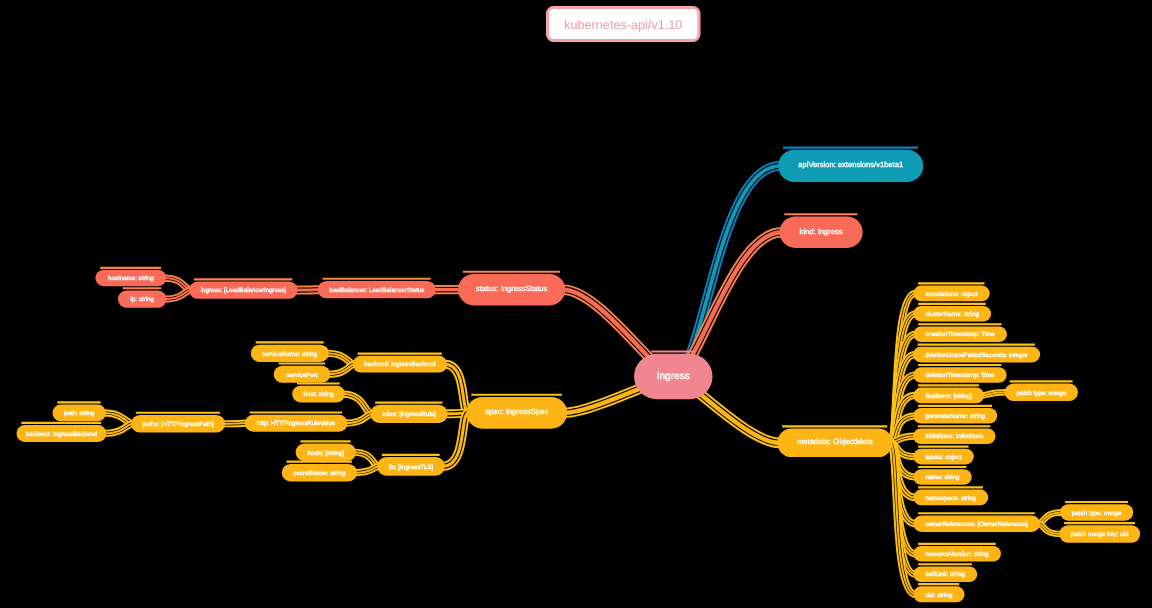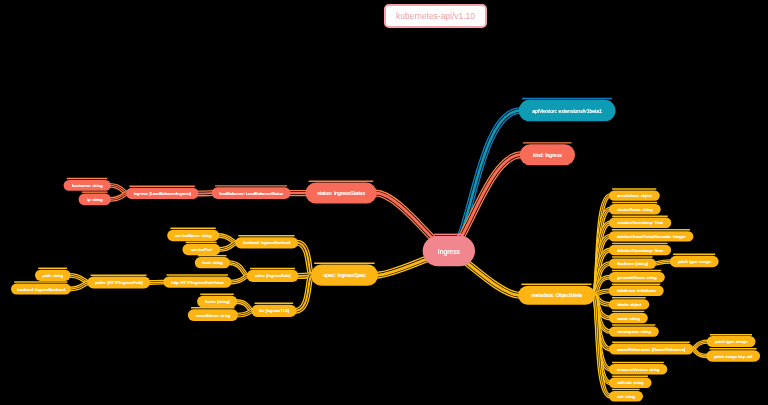--- a/index.html
+++ b/index.html
@@ -1,19 +1,19 @@
 <!DOCTYPE html>
 <html><head>
 <meta charset="utf-8">
 <title>kubernetes-api/v1.10</title>
 <style>
   html,body{margin:0;padding:0;background:#000;width:768px;height:405px;overflow:hidden;}
   body{font-family:"Liberation Sans",sans-serif;}
   #stage{position:relative;width:768px;height:405px;background:#000;overflow:hidden;}
-  #title-box{position:absolute;left:384px;top:4px;width:103px;height:24px;
+  #title-box{position:absolute;left:364px;top:4px;width:103px;height:24px;
     border:2px solid #f5a3a8;background:#fff;border-radius:5px;
     display:flex;align-items:center;justify-content:center;box-sizing:border-box;text-align:right;}
   #title-text{font-size:8.45px;color:#eda0a4;white-space:nowrap;}
   #graph{position:absolute;left:0;top:0;}
   .nlabel{font-family:"Liberation Sans",sans-serif;fill:#fff;dominant-baseline:central;text-anchor:middle;stroke:#fff;stroke-width:0.22;paint-order:stroke;}
 </style>
 </head>
 <body>
 
 <div id="stage">

